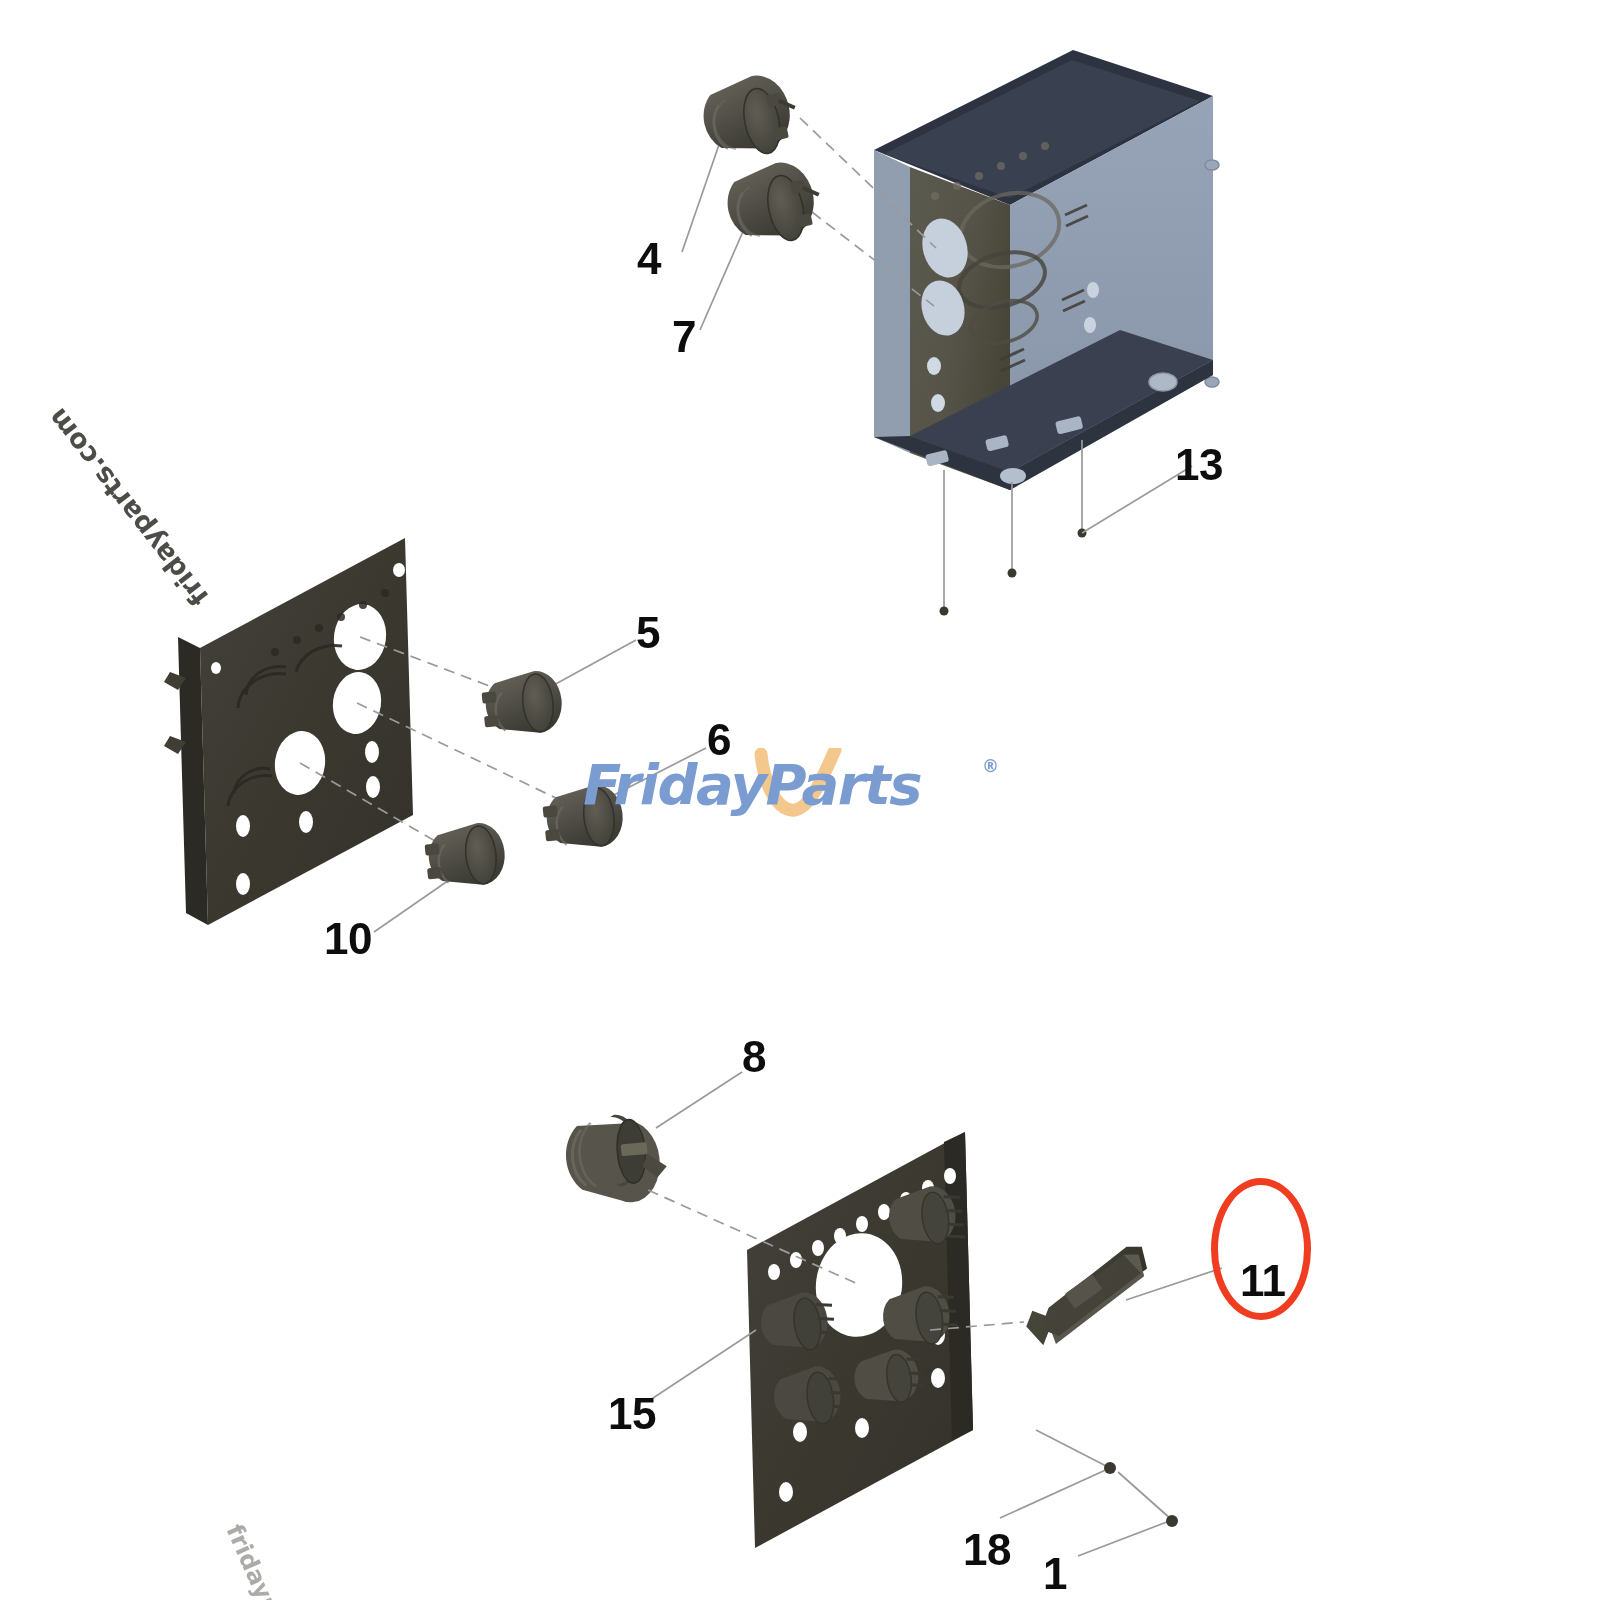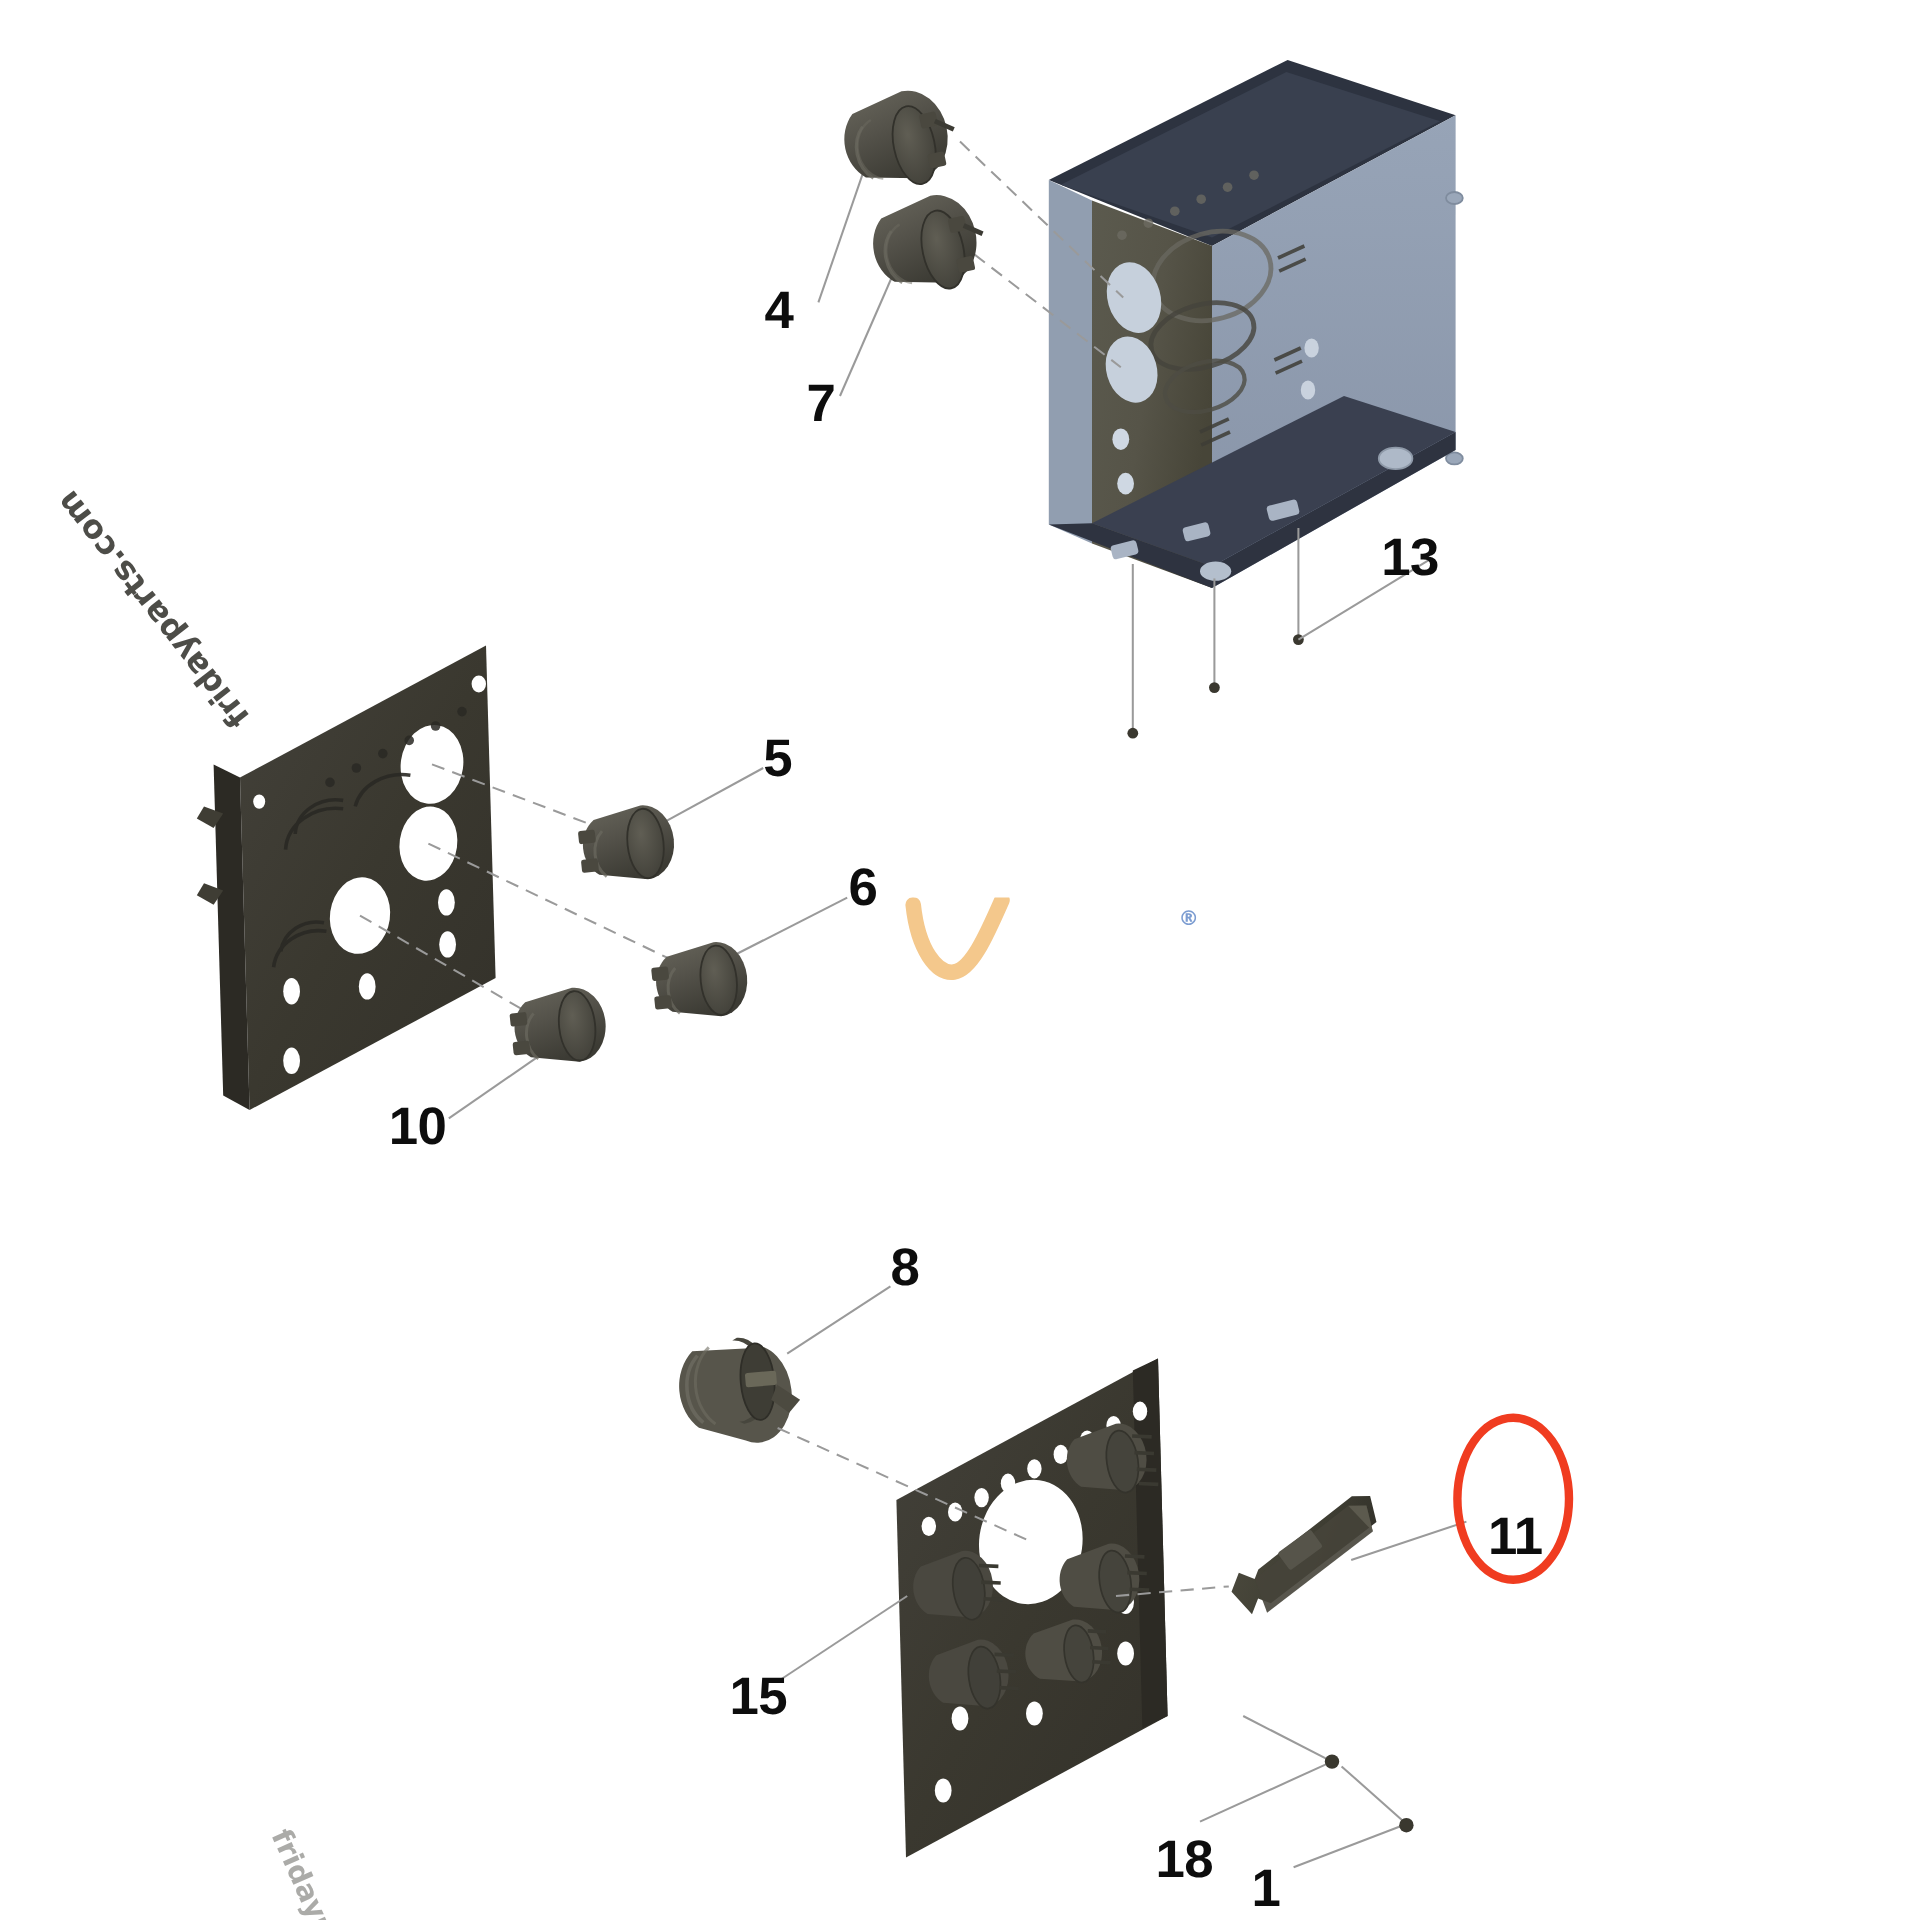--- a/index.html
+++ b/index.html
@@ -355,36 +355,37 @@
         <path d="M1172,1520 L1078,1556"></path>
       </g>
       <circle cx="1110" cy="1468" r="6" fill="#3a382f"></circle>
       <circle cx="1172" cy="1521" r="6" fill="#3a382f"></circle>
     </g>
   </svg>
 
   <div id="callout-layer">
       <div class="callout n" style="left: 637px; top: 237px;">4</div>
       <div class="callout n" style="left: 672px; top: 315px;">7</div>
-      <div class="callout n" style="left: 1151px; top: 443px;">13</div>
+      <div class="callout n" style="left: 1175px; top: 443px;">13</div>
       <div class="callout n" style="left: 636px; top: 611px;">5</div>
       <div class="callout n" style="left: 707px; top: 718px;">6</div>
       <div class="callout n" style="left: 324px; top: 917px;">10</div>
       <div class="callout n" style="left: 742px; top: 1035px;">8</div>
       <div class="callout n" style="left: 608px; top: 1392px;">15</div>
       <div class="callout n" style="left: 1240px; top: 1227px; margin-top: 32px;">11</div>
       <div class="callout n" style="left: 963px; top: 1528px;">18</div>
       <div class="callout n" style="left: 1043px; top: 1552px;">1</div>
     </div>
 
   <div id="hl-11"></div>
 
   <div id="logo">
     <svg class="swoosh" viewBox="0 0 92 70">
       <path d="M10 6 C14 44, 30 64, 44 62 C58 60, 70 34, 84 2" fill="none" stroke="#f4c88c" stroke-width="13" stroke-linecap="round"></path>
     </svg>
+    <div class="txt">FridayParts</div>
     <div class="reg">®</div>
   </div>
 
   <div class="wm" id="wm-mid">fridayparts.com</div>
   <div class="wm" id="wm-bot">fridayparts.com</div>
 
 </div>
 
 </body></html>

